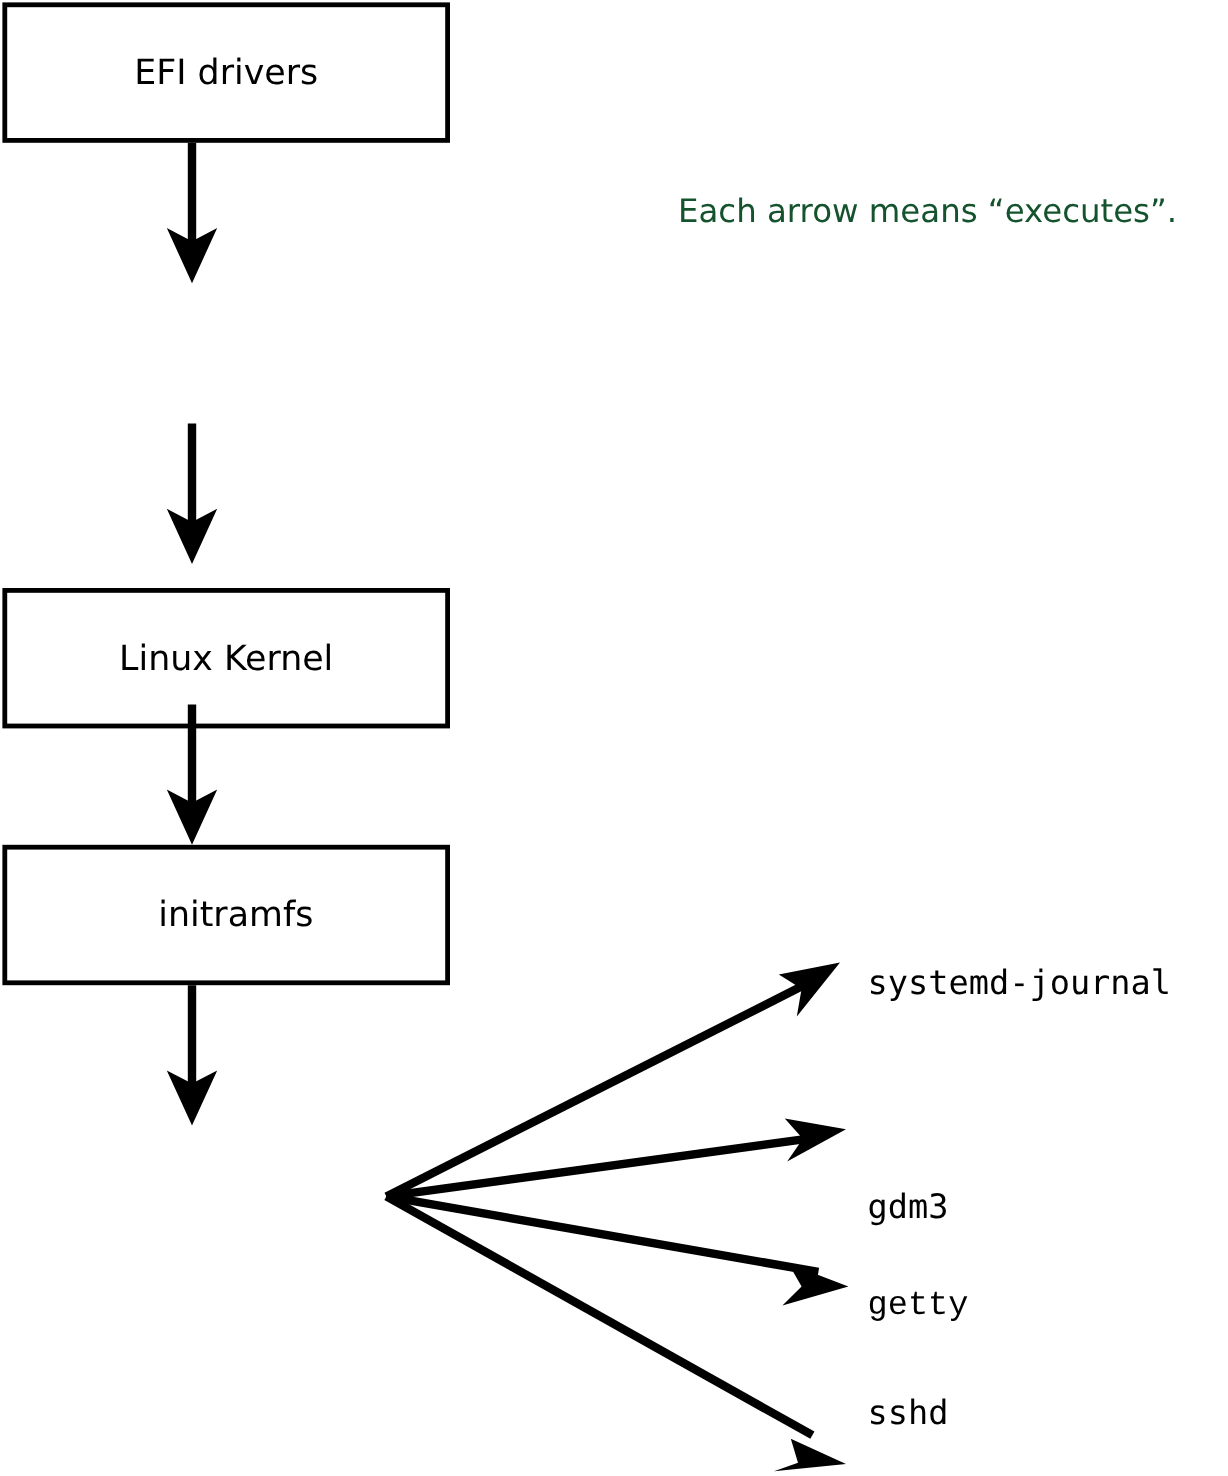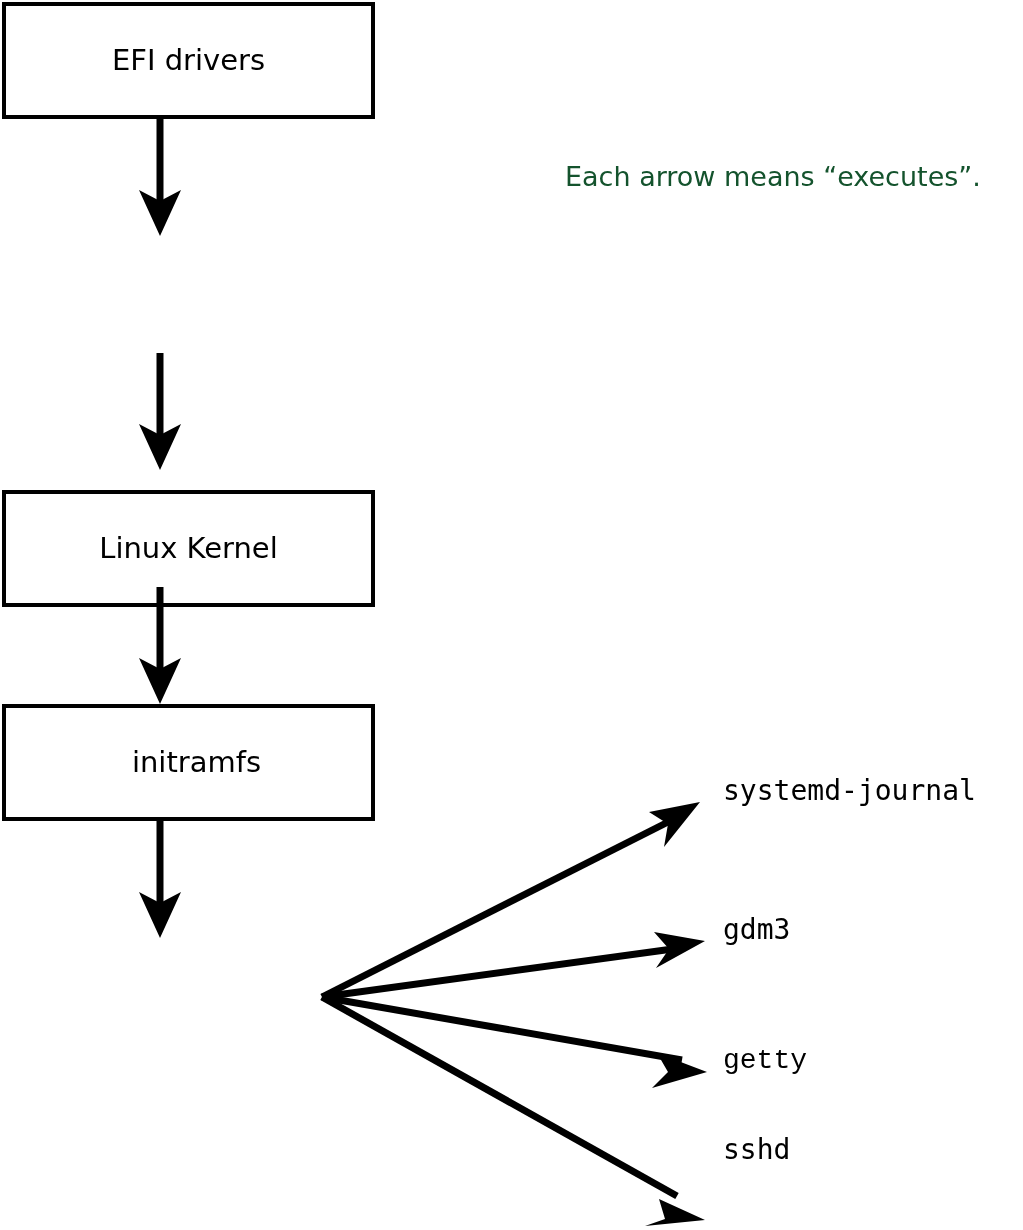--- a/index.html
+++ b/index.html
@@ -57,23 +57,24 @@
   }
 
   .proc-label {
     position: absolute;
     font-family: "DejaVu Sans Mono", monospace;
     font-size: 28px;
     line-height: 1;
     color: #000000;
     white-space: nowrap;
     left: 723px;
+    margin-top: 28px;
   }
   #proc-0 { top: 777px; }
-  #proc-1 { top: 916px; }
+  #proc-1 { top: 964px; }
   #proc-2 { top: 1047px; font-family: Liberation Mono, monospace; }
   #proc-3 { top: 1136px; }
 
   #caption {
     position: absolute;
     left: 565px;
     top: 163px;
     font-family: "DejaVu Sans", sans-serif;
     font-size: 27px;
     line-height: 1;

